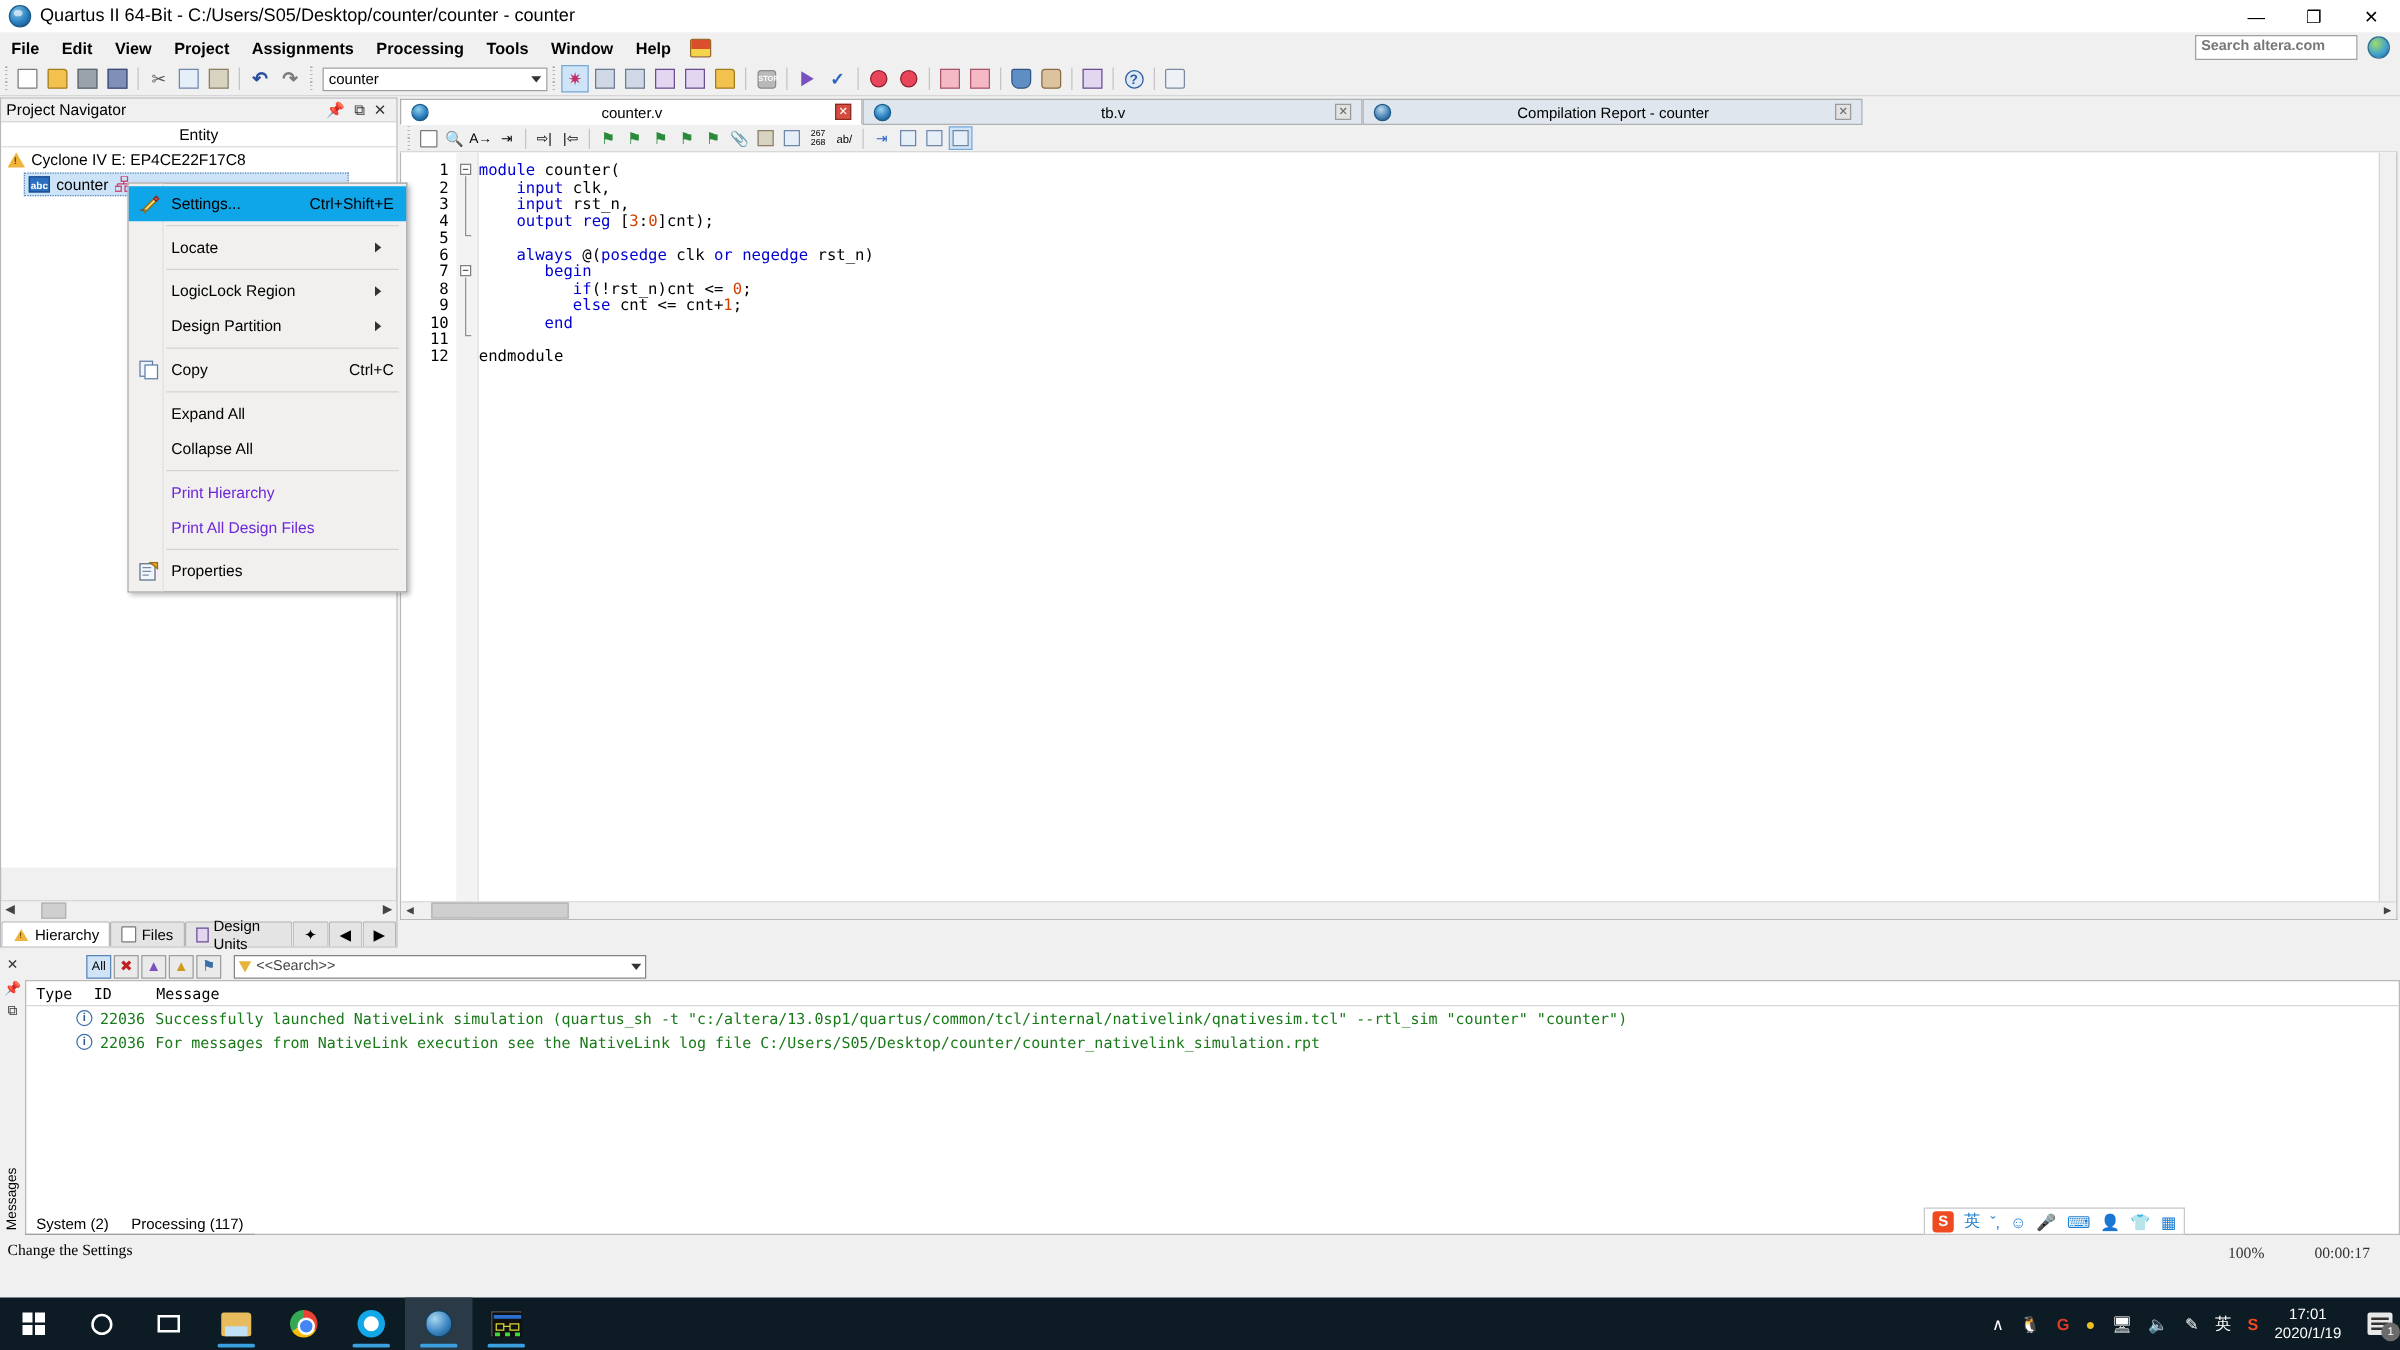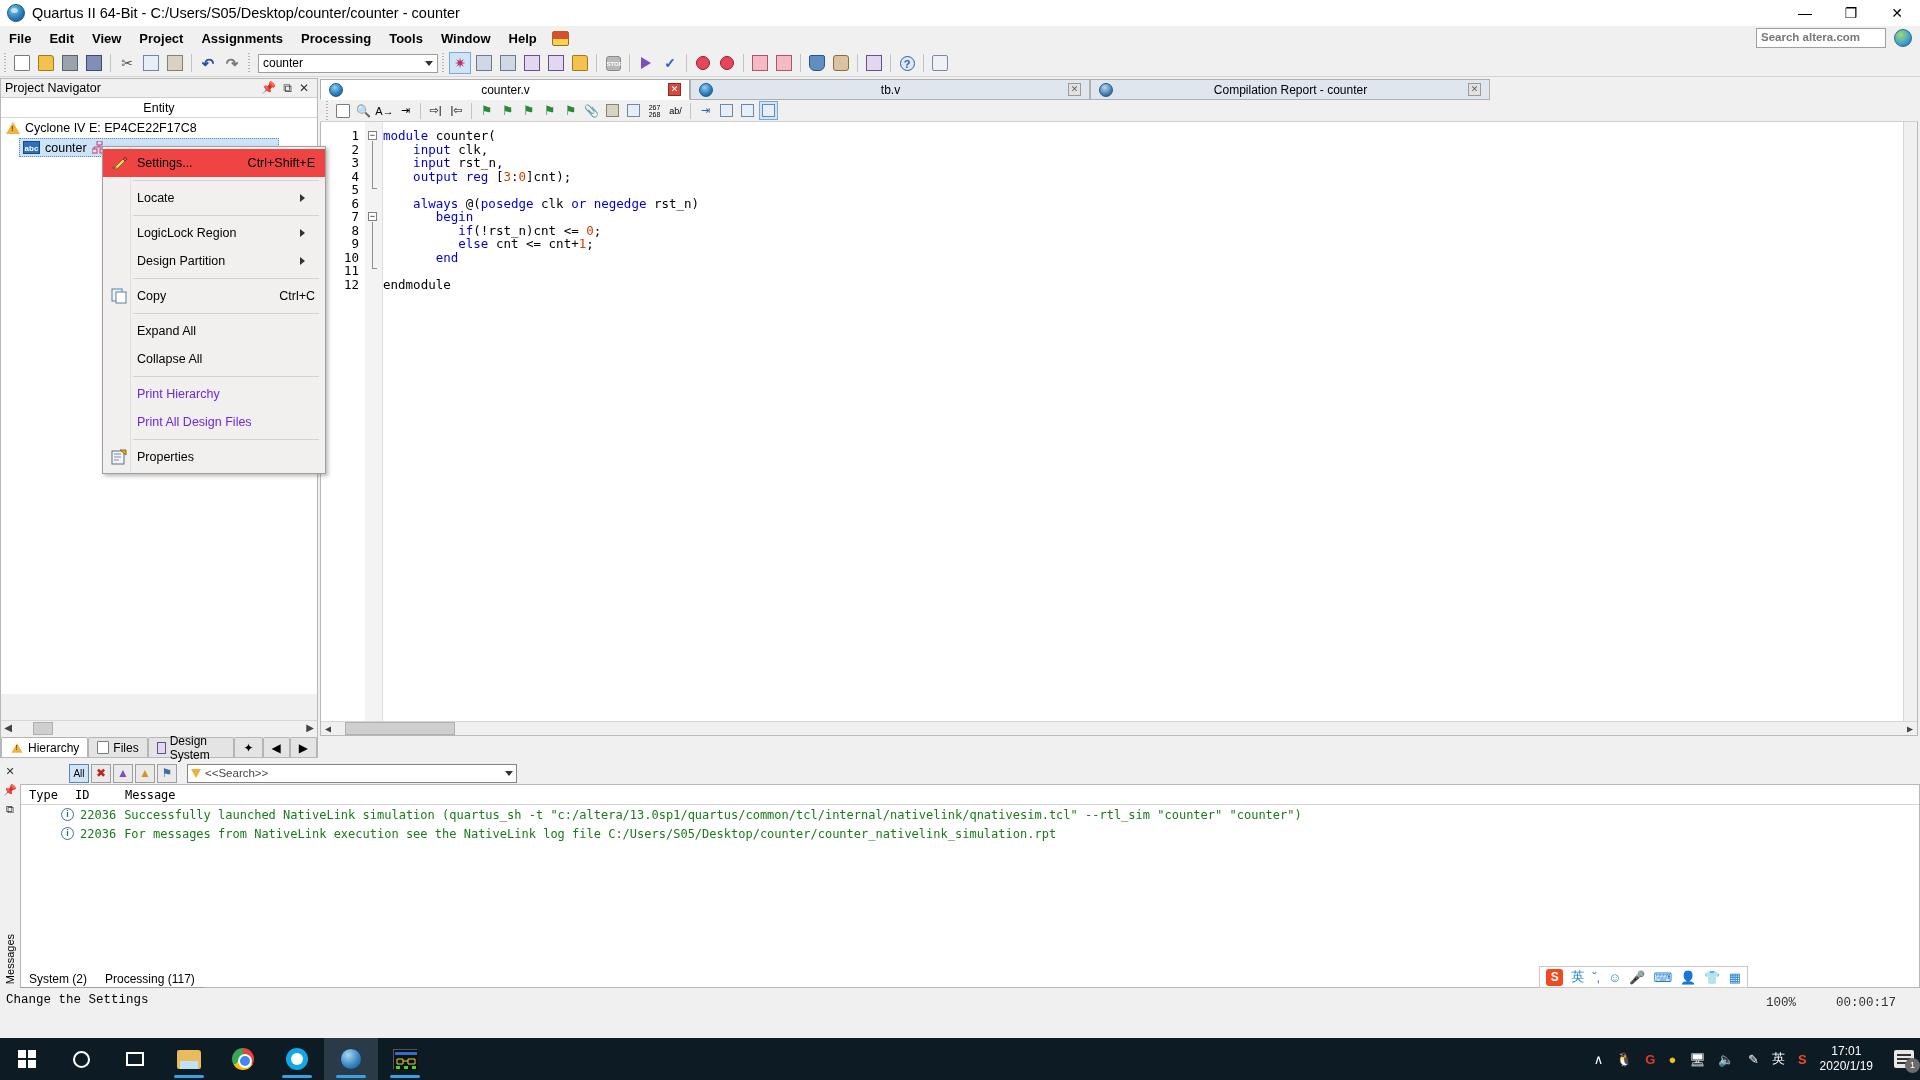--- a/index.html
+++ b/index.html
@@ -262,21 +262,21 @@
   }
   .msg-tabs {
     position:absolute; left:20px; bottom:22px; height:18px; display:flex; align-items:flex-end;
     font-size:12px; font-family:"Liberation Sans",sans-serif;
   }
   .msg-tab { padding:0 9px; height:17px; line-height:17px; border-bottom:1px solid #a0a0a0; }
   .msg-tab.active { }
   .statusbar {
     position:absolute; left:0; bottom:0; width:1920px; height:20px;
     font-size:12.5px; color:#000; display:flex; align-items:center; padding-left:6px;
-    font-family:Liberation Mono, monospace;
+    font-family:Liberation Serif, serif;
   }
   .ime-bar {
     position:absolute; right:172px; bottom:22px; height:22px;
     display:flex; align-items:center; gap:8px; background:#fff;
     border:1px solid #c8c8c8; padding:0 6px;
   }
   .ime-logo { width:17px;height:17px;background:#f04a20;color:#fff;font-size:12px;font-weight:bold;
               text-align:center;line-height:17px;border-radius:3px; }
   .ime-ic { color:#1f7fd0; font-size:13px; }
   .sb-right { position:absolute; right:0; bottom:0; display:flex; gap:40px; padding-right:24px;
@@ -284,21 +284,21 @@
 
   
   .ctxmenu {
     position:absolute; left:102px; top:146px; width:224px;
     background:#f1f0ef; border:1px solid #a0a0a0; box-shadow:2px 2px 4px rgba(0,0,0,0.28);
     padding:2px 0; z-index:50; font-size:12.5px;
   }
   .ctx-item {
     height:28px; display:flex; align-items:center; padding-left:34px; position:relative; color:#000;
   }
-  .ctx-item.sel { background:#ef4444; }
+  .ctx-item.sel { background:#0ea5e9; }
   .ctx-item.disabled { color:#6d28d9; }
   .ctx-item .shortcut { margin-left:auto; padding-right:10px; }
   .ctx-item .arrow {
     margin-left:auto; padding-right:10px; border-left:5px solid #333;
     border-top:4px solid transparent; border-bottom:4px solid transparent; width:0;height:0;
     margin-right:10px;
   }
   .ctx-sep { height:1px; background:#d2d2d2; margin:3px 6px 3px 30px; }
   .ctx-icon { position:absolute; left:8px; width:17px; height:16px; }
   .ctx-gutter { position:absolute; left:0; top:0; bottom:0; width:28px; background:#f1f0ef;
@@ -504,21 +504,21 @@
       <div class="pn-tab active">
         <span class="warn-tri" style="transform:scale(0.8)"></span>
         <span>Hierarchy</span>
       </div>
       <div class="pn-tab">
         <span class="ic ic-doc" style="width:12px;height:13px"></span>
         <span>Files</span>
       </div>
       <div class="pn-tab">
         <span class="ic ic-chip" style="width:12px;height:12px"></span>
-        <span>Design System</span>
+        <span>Design Units</span>
       </div>
       <div class="pn-tab">
         <span>✦</span>
       </div>
       <div class="pn-tab">◀</div>
       <div class="pn-tab">▶</div>
     </div>
   </div>
 
   <div class="editor-wrap">

